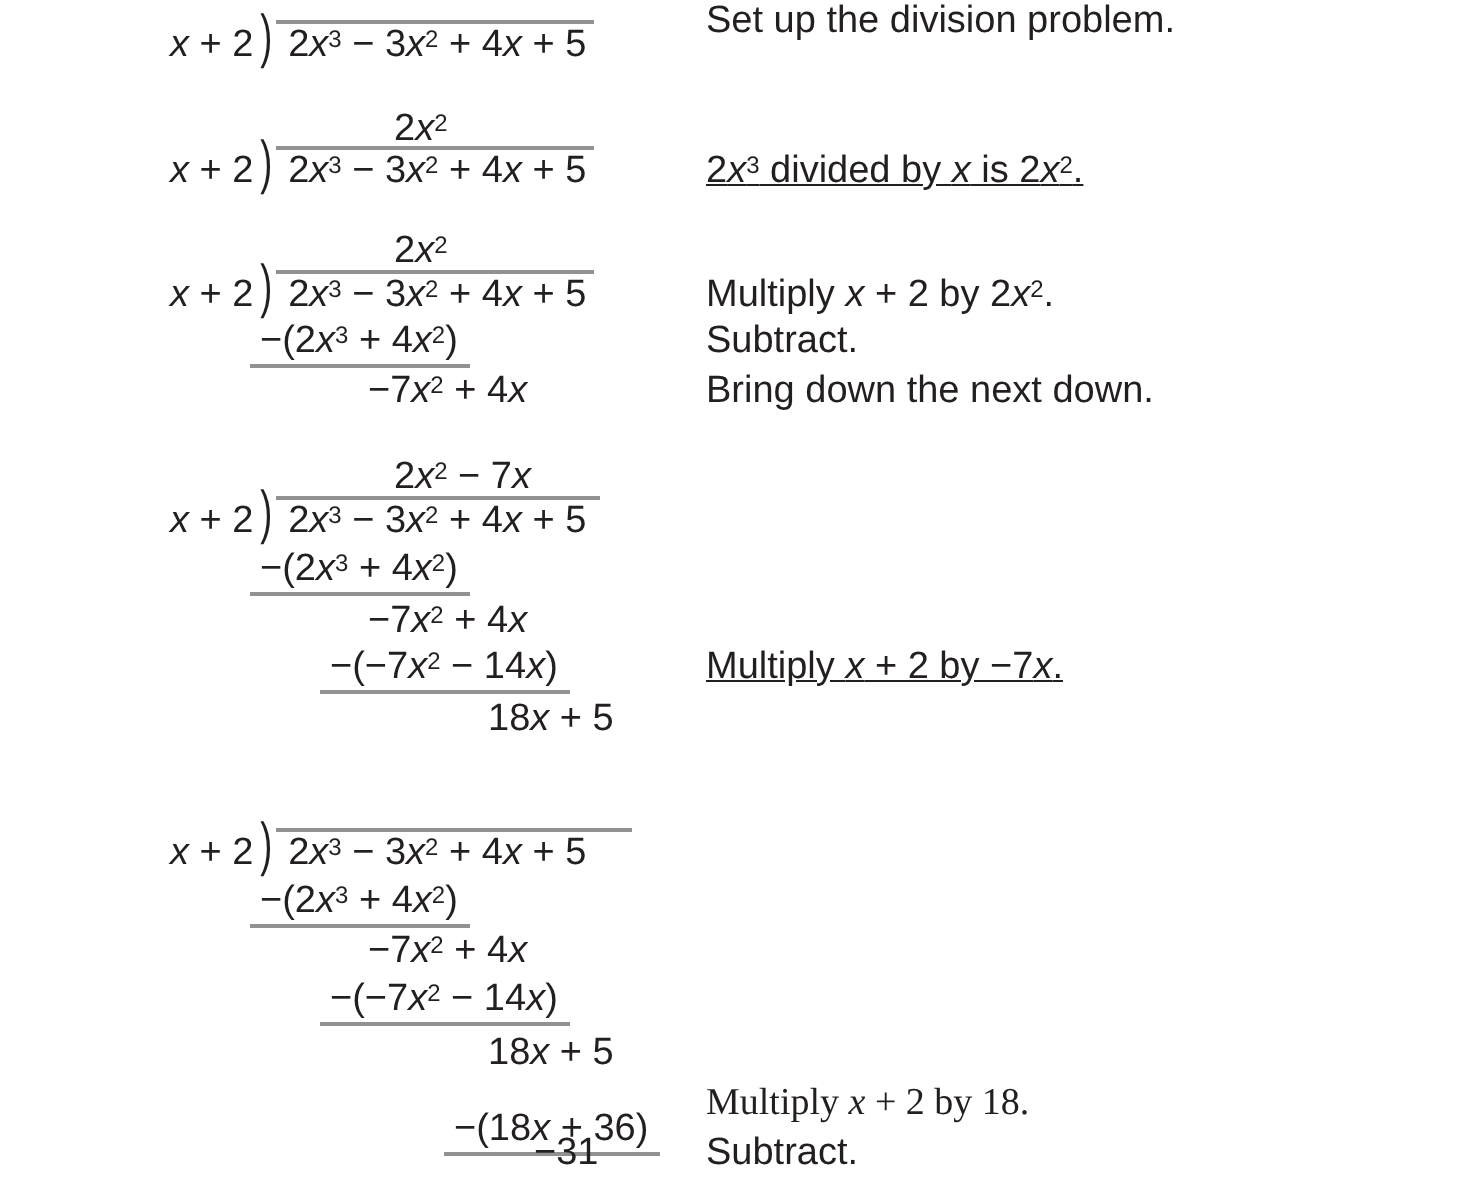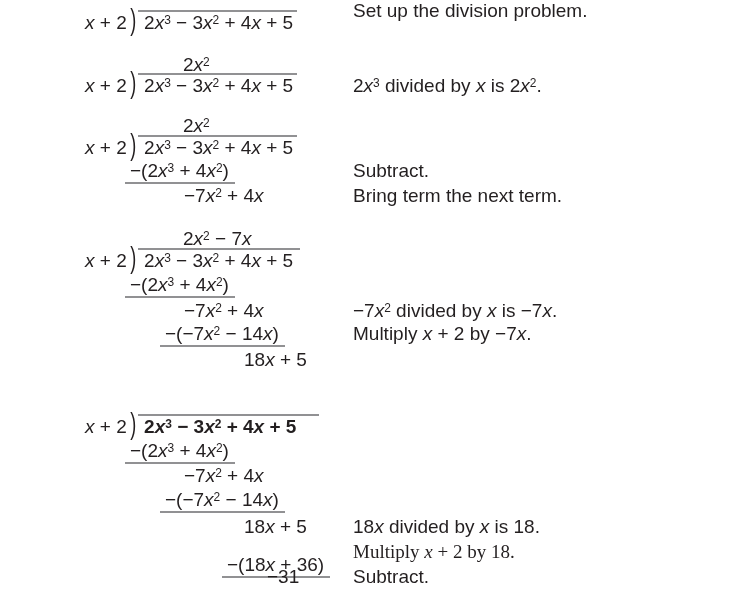--- a/index.html
+++ b/index.html
@@ -12,96 +12,95 @@
     font-family: "Liberation Sans", sans-serif;
     font-size: 19px;
     overflow: hidden;
   }
   .mathline, .annotation, .quotient {
     position: absolute;
     white-space: nowrap;
     line-height: 22px;
   }
   .annotation { left: 353px; }
-  .quotient { left: 183px; }
+  .quotient { left: 197px; }
   sup { font-size: 0.63em; line-height: 0; vertical-align: 0.38em; }
   i { font-style: italic; }
   .divisor { margin-right: 3px; }
   .oparen {
     display: inline-block;
     transform: scaleY(1.55) scaleX(0.95);
     transform-origin: 50% 72%;
     font-weight: 400;
   }
   .dividend {
     border-top: 2px solid var(--rule, #919193);
     padding: 0 4px 0 6px;
     margin-left: 2px;
   }
   .ext-mid  { padding-right: 7px; text-align: center; }
-  .ext-wide { padding-right: 23px; font-weight: bold; }
+  .ext-wide { padding-right: 23px; }
   .uline {
     border-bottom: 2px solid var(--rule, #919193);
     padding: 0 6px 1px 5px;
   }
 </style>
 </head>
 <body>
 
 <div class="screen">
 
   <div class="mathline" style="top:12px; left:85px;">
     <span class="divisor"><i>x</i> + 2</span><span class="oparen">)</span><span class="dividend">2<i>x</i><sup>3</sup> − 3<i>x</i><sup>2</sup> + 4<i>x</i> + 5</span>
   </div>
   <div class="annotation" style="top:0;">Set up the division problem.</div>
 
   <div class="quotient" style="top:54px;">2<i>x</i><sup>2</sup></div>
   <div class="mathline" style="top:75px; left:85px;">
     <span class="divisor"><i>x</i> + 2</span><span class="oparen">)</span><span class="dividend">2<i>x</i><sup>3</sup> − 3<i>x</i><sup>2</sup> + 4<i>x</i> + 5</span>
   </div>
-  <div class="annotation" style="top:75px;">2<i>x</i><sup>3</sup> divided by <i>x</i> is 2<i>x</i><sup>2</sup>.</div>
+  <div class="annotation" style="top:75px;text-decoration:underline;">2<i>x</i><sup>3</sup> divided by <i>x</i> is 2<i>x</i><sup>2</sup>.</div>
 
   <div class="quotient" style="top:115px;">2<i>x</i><sup>2</sup></div>
   <div class="mathline" style="top:137px; left:85px;">
     <span class="divisor"><i>x</i> + 2</span><span class="oparen">)</span><span class="dividend">2<i>x</i><sup>3</sup> − 3<i>x</i><sup>2</sup> + 4<i>x</i> + 5</span>
   </div>
   <div class="mathline" style="top:160px; left:125px;">
     <span class="uline">−(2<i>x</i><sup>3</sup> + 4<i>x</i><sup>2</sup>)</span>
   </div>
   <div class="mathline" style="top:185px; left:184px;">−7<i>x</i><sup>2</sup> + 4<i>x</i></div>
+  <div class="annotation" style="top:137px;">Multiply <i>x</i> + 2 by 2<i>x</i><sup>2</sup>.</div>
   <div class="annotation" style="top:160px;">Subtract.</div>
-  <div class="annotation" style="top:185px;">Bring term the next term.</div>
+  <div class="annotation" style="top:185px;">Bring down the next down.</div>
 
   <div class="quotient" style="top:228px;">2<i>x</i><sup>2</sup> − 7<i>x</i></div>
   <div class="mathline" style="top:250px; left:85px;">
     <span class="divisor"><i>x</i> + 2</span><span class="oparen">)</span><span class="dividend ext-mid">2<i>x</i><sup>3</sup> − 3<i>x</i><sup>2</sup> + 4<i>x</i> + 5</span>
   </div>
   <div class="mathline" style="top:274px; left:125px;">
     <span class="uline">−(2<i>x</i><sup>3</sup> + 4<i>x</i><sup>2</sup>)</span>
   </div>
   <div class="mathline" style="top:300px; left:184px;">−7<i>x</i><sup>2</sup> + 4<i>x</i></div>
   <div class="mathline" style="top:323px; left:160px;">
     <span class="uline">−(−7<i>x</i><sup>2</sup> − 14<i>x</i>)</span>
   </div>
   <div class="mathline" style="top:349px; left:244px;">18<i>x</i> + 5</div>
-  <div class="annotation" style="top:300px;">−7<i>x</i><sup>2</sup> divided by <i>x</i> is −7<i>x</i>.</div>
-  <div class="annotation" style="top:323px;">Multiply <i>x</i> + 2 by −7<i>x</i>.</div>
+  <div class="annotation" style="top:323px;text-decoration:underline;">Multiply <i>x</i> + 2 by −7<i>x</i>.</div>
 
   <div class="mathline" style="top:416px; left:85px;">
     <span class="divisor"><i>x</i> + 2</span><span class="oparen">)</span><span class="dividend ext-wide">2<i>x</i><sup>3</sup> − 3<i>x</i><sup>2</sup> + 4<i>x</i> + 5</span>
   </div>
   <div class="mathline" style="top:440px; left:125px;">
     <span class="uline">−(2<i>x</i><sup>3</sup> + 4<i>x</i><sup>2</sup>)</span>
   </div>
   <div class="mathline" style="top:465px; left:184px;">−7<i>x</i><sup>2</sup> + 4<i>x</i></div>
   <div class="mathline" style="top:489px; left:160px;">
     <span class="uline">−(−7<i>x</i><sup>2</sup> − 14<i>x</i>)</span>
   </div>
   <div class="mathline" style="top:516px; left:244px;">18<i>x</i> + 5</div>
   <div class="mathline" style="top:554px; left:222px;">
     <span class="uline">−(18<i>x</i> + 36)</span>
   </div>
   <div class="mathline" style="top:566px; left:267px;">−31</div>
-  <div class="annotation" style="top:516px;">18<i>x</i> divided by <i>x</i> is 18.</div>
   <div class="annotation" style="top:541px;font-family:Liberation Serif, serif;">Multiply <i>x</i> + 2 by 18.</div>
   <div class="annotation" style="top:566px;">Subtract.</div>
 
 </div>
 
 </body></html>

